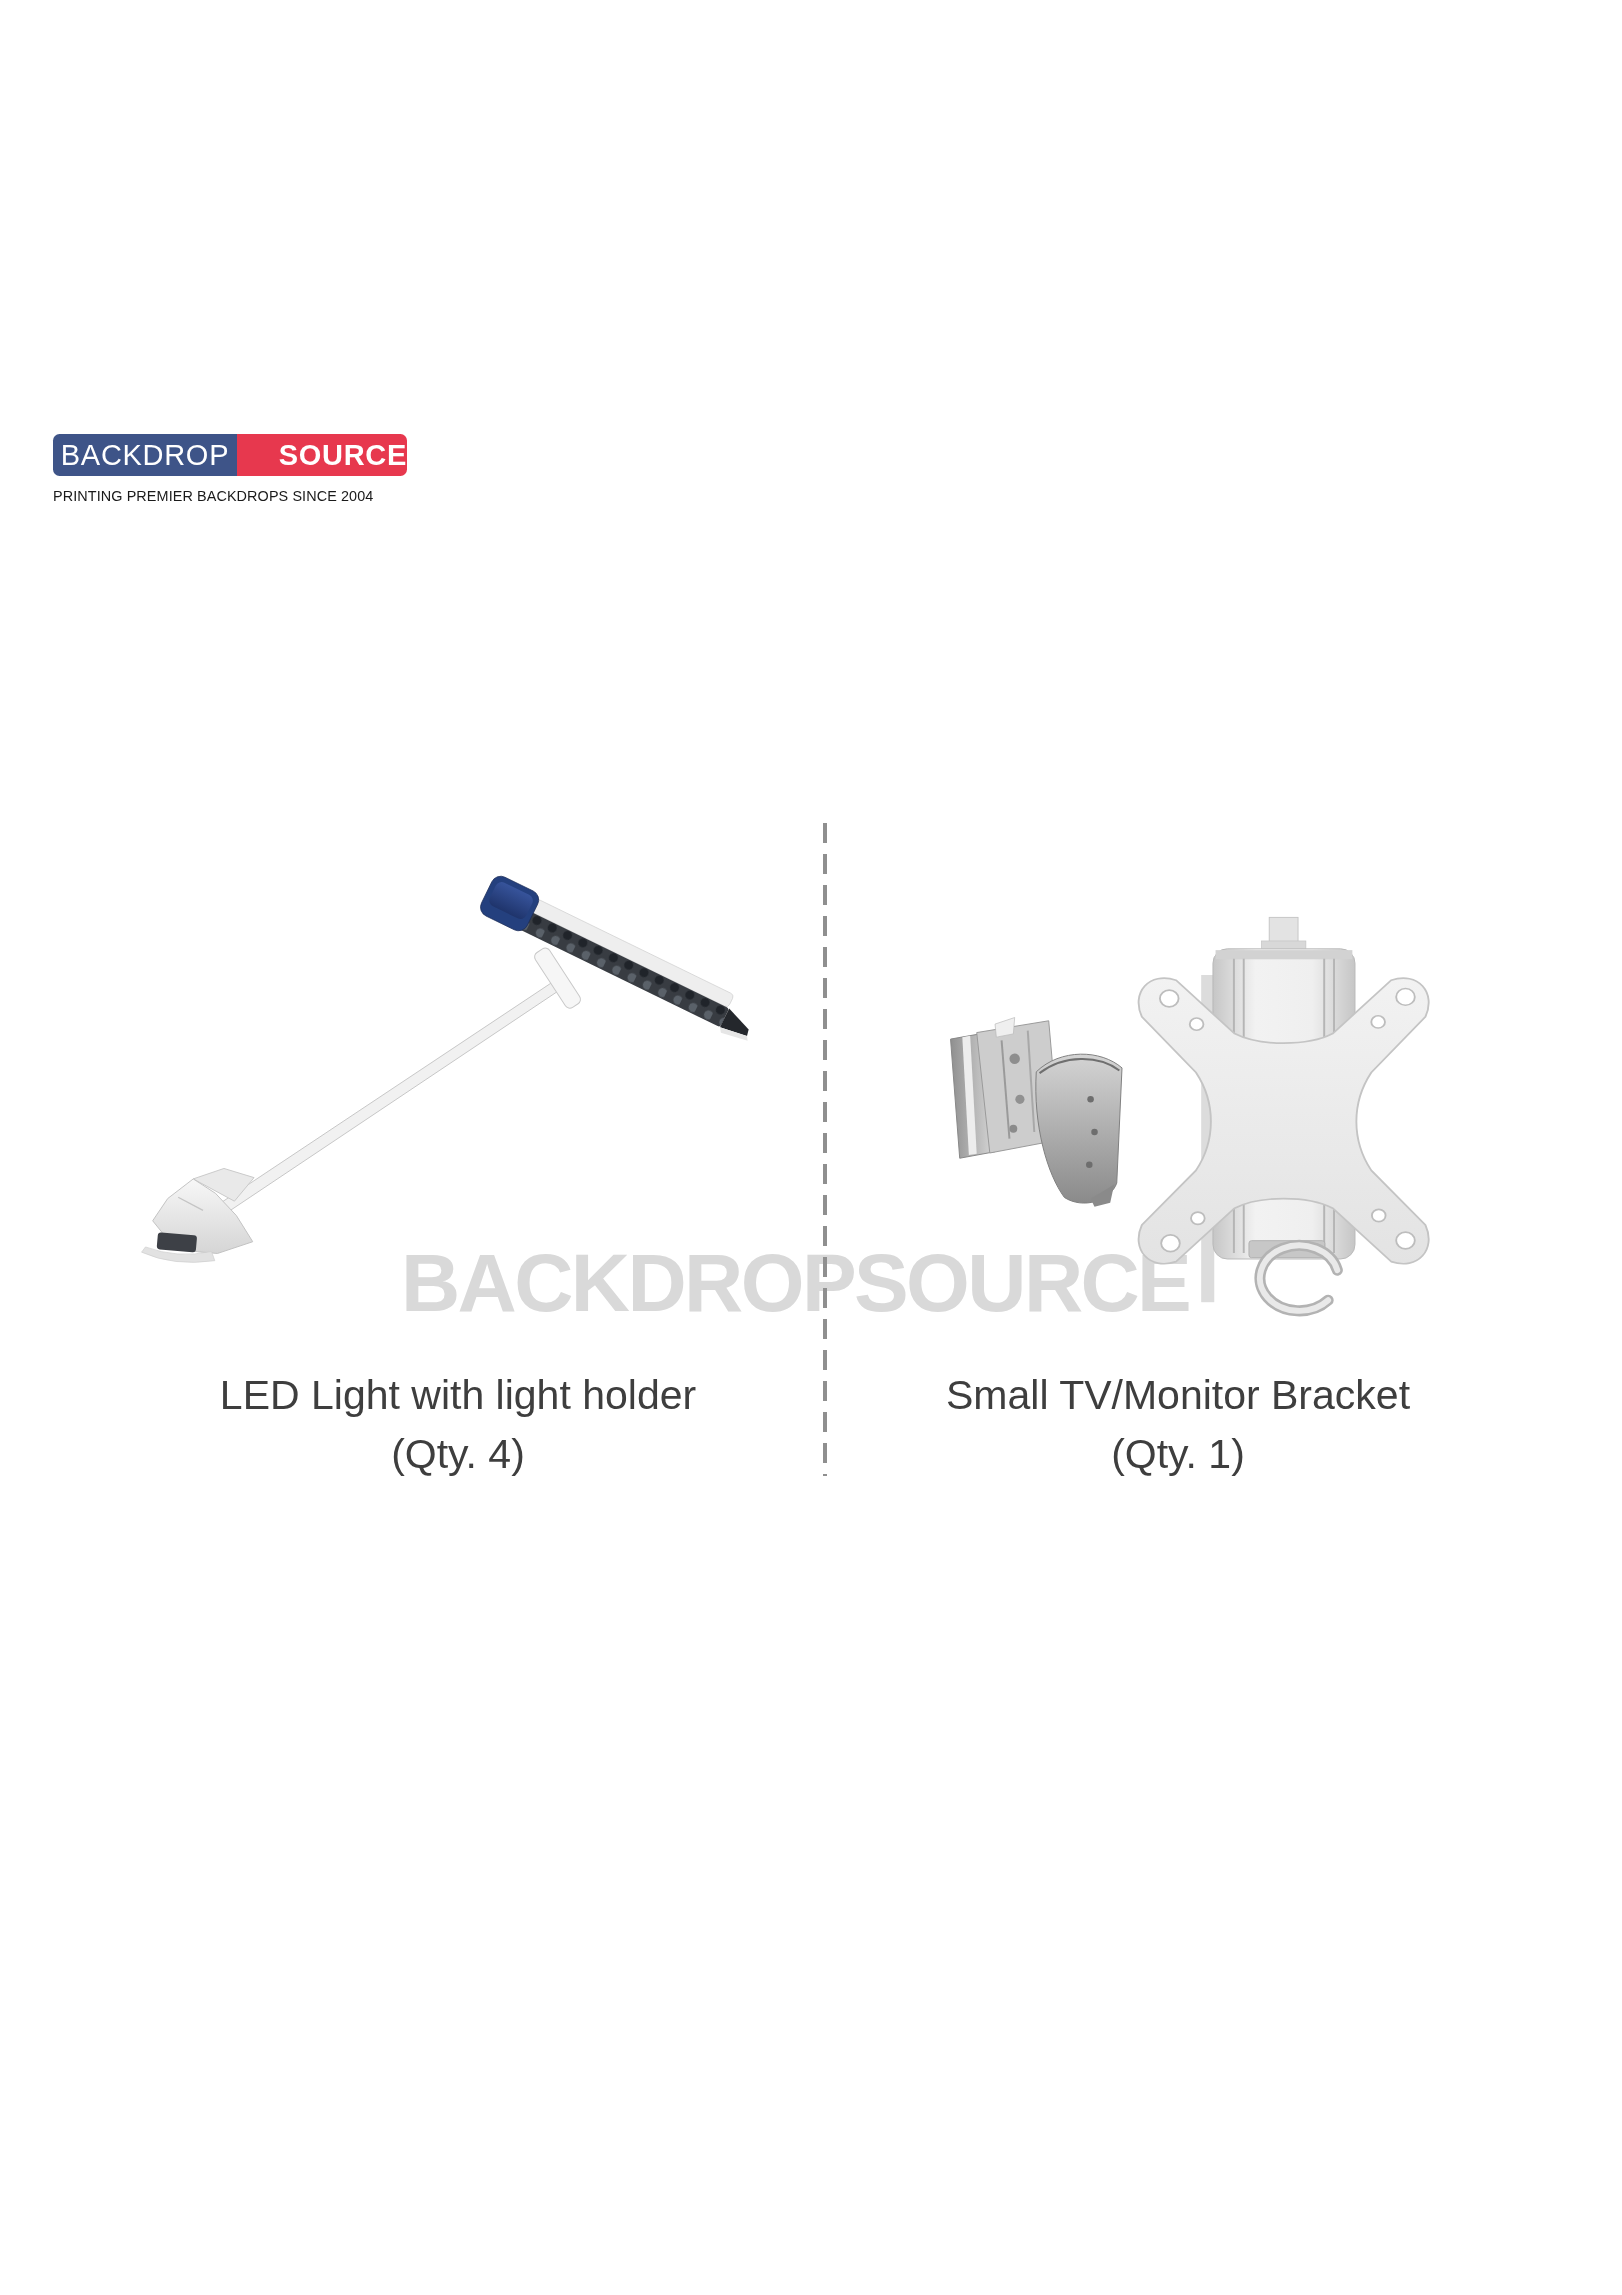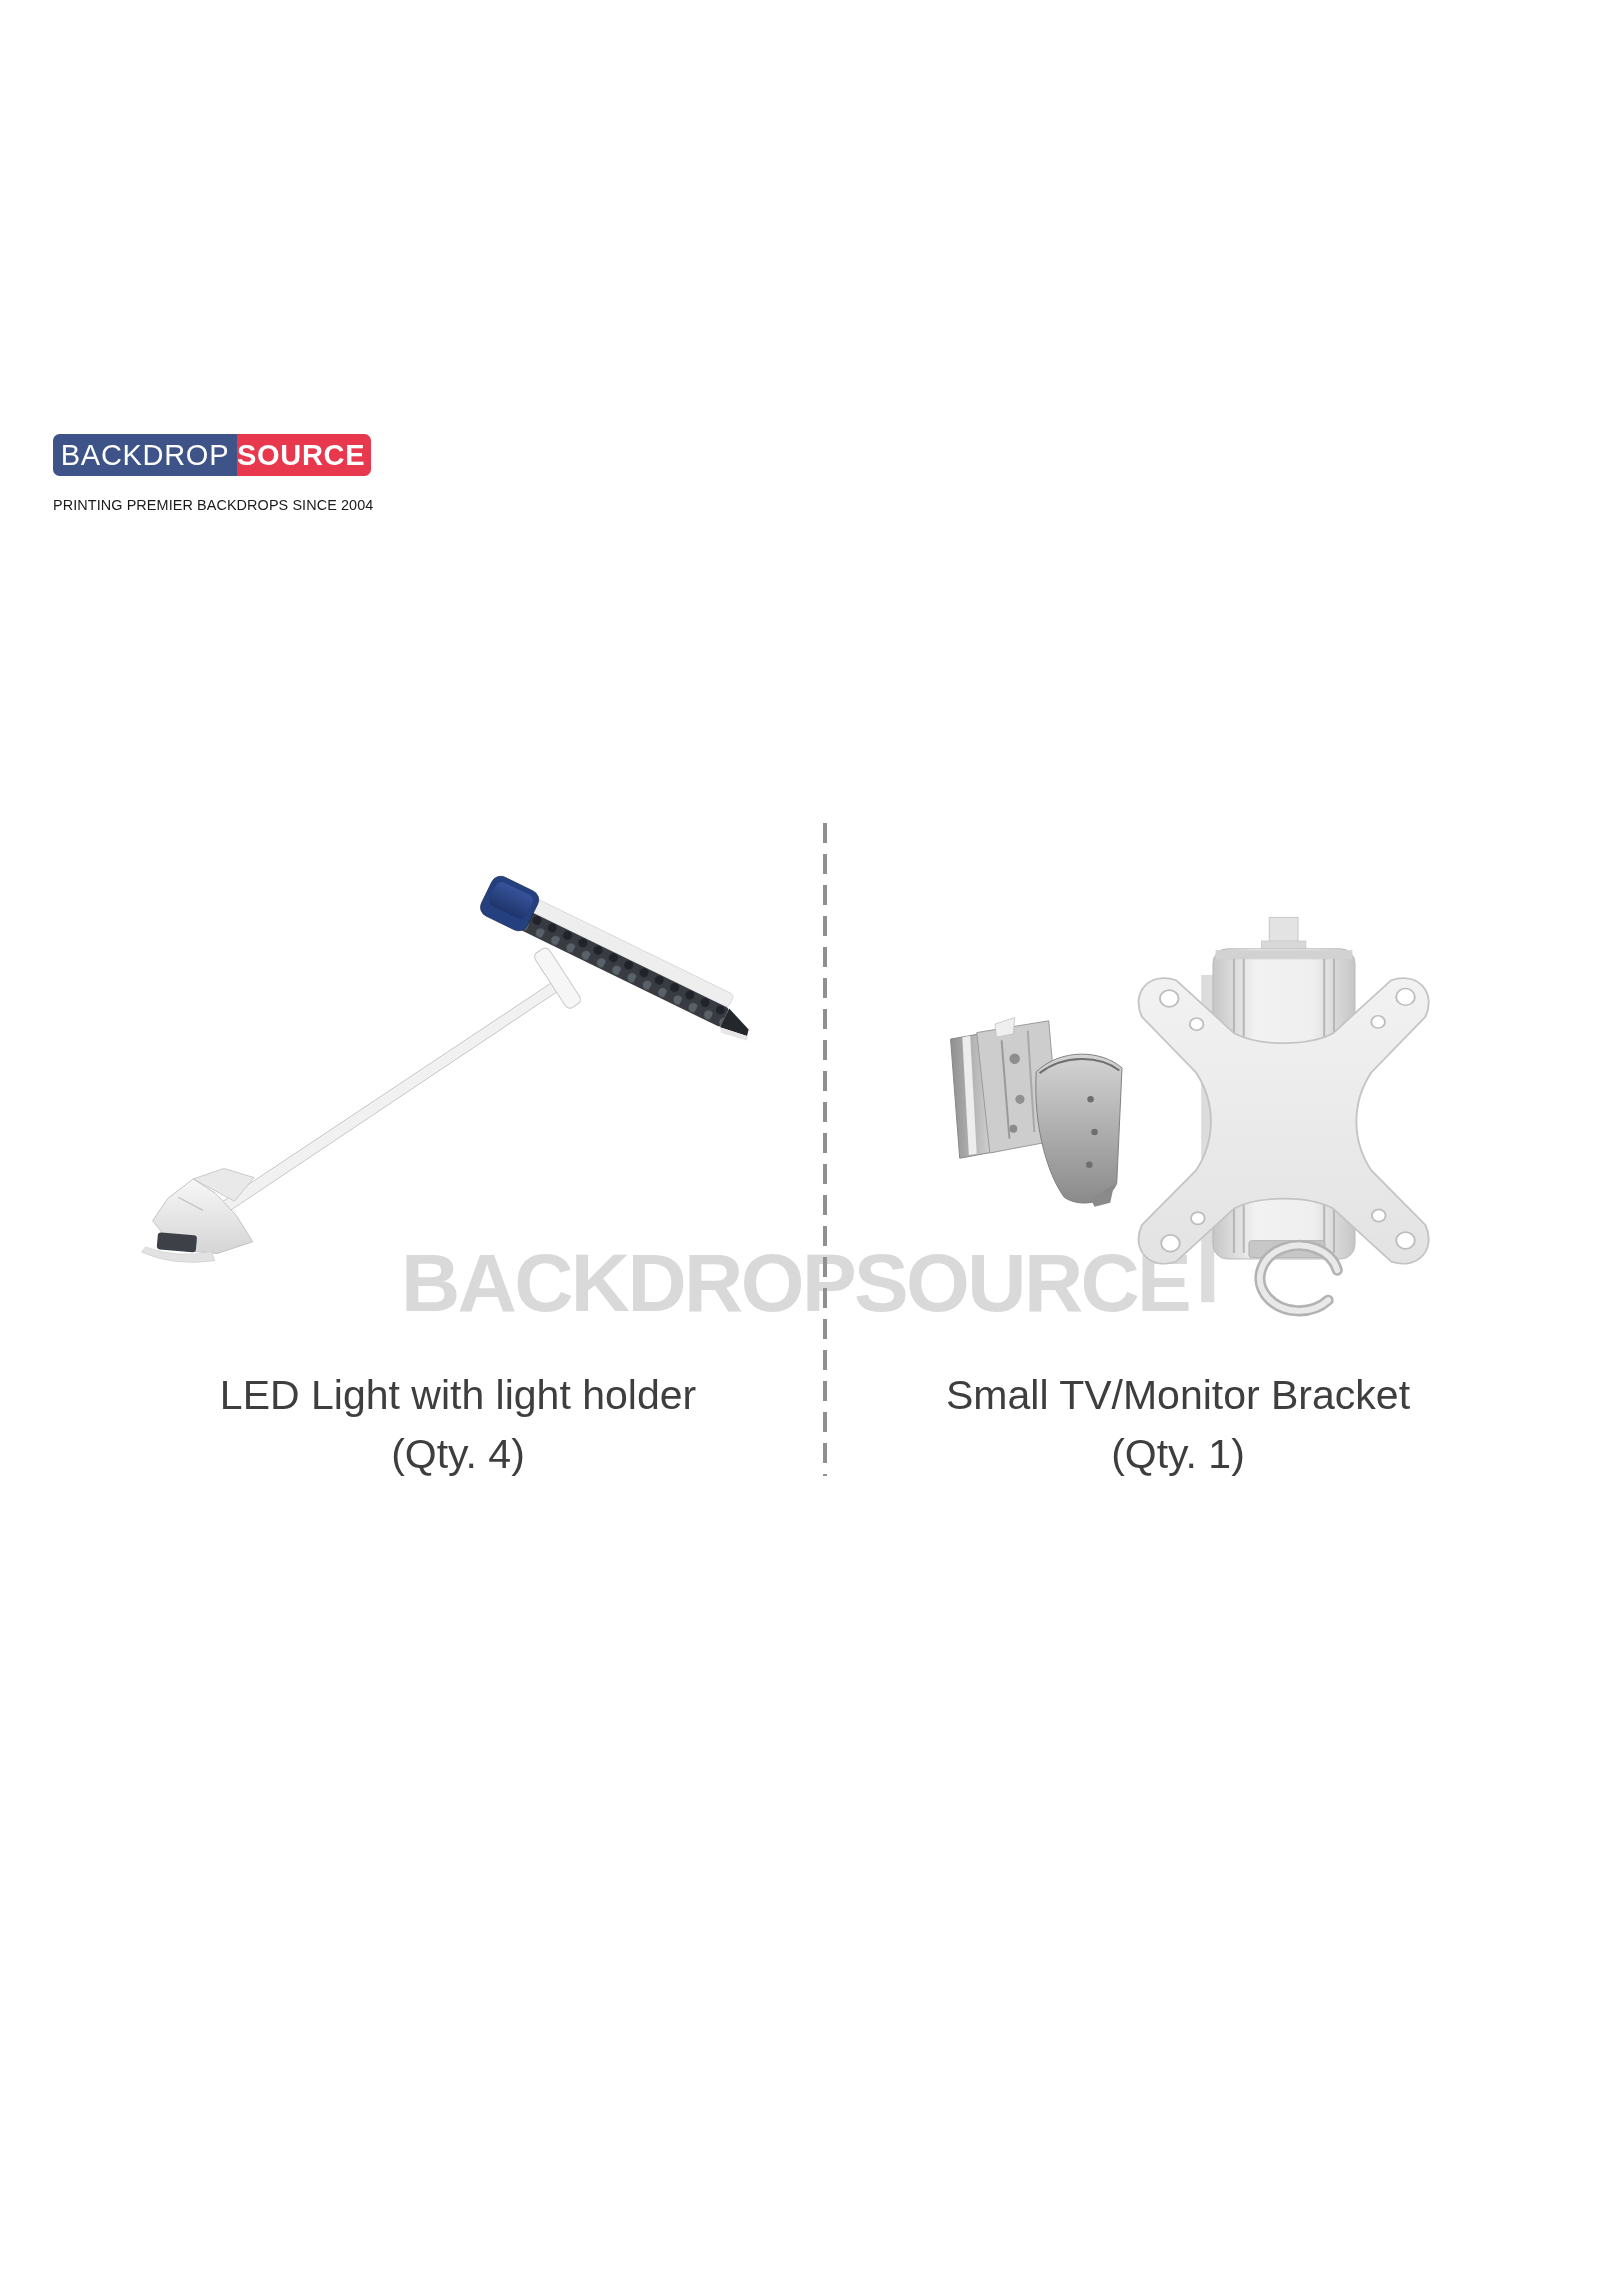--- a/index.html
+++ b/index.html
@@ -6,24 +6,24 @@
   html,body{margin:0;padding:0;background:#fff;}
   .page{position:relative;width:1623px;height:2295px;background:var(--page-bg,#ffffff);overflow:hidden;
         font-family:"Liberation Sans", sans-serif;}
 
   
   .logo{position:absolute;left:53px;top:434px;}
   .logo-bar{display:flex;height:42px;}
   .logo-left{background:var(--logo-blue,#3E5488);border-radius:6.5px 0 0 6.5px;width:184px;
              display:flex;align-items:center;justify-content:center;}
   .logo-right{background:var(--logo-red,#E7384E);border-radius:0 6.5px 6.5px 0;width:134px;
-              display:flex;align-items:center;justify-content:flex-start;}
+              display:flex;align-items:center;justify-content:flex-end;padding-left:36px;}
   .logo-left span{color:#fff;font-weight:400;font-size:29px;letter-spacing:0.7px;}
   .logo-right span{color:#fff;font-weight:600;font-size:29px;letter-spacing:0.7px;}
-  .logo-tagline{margin-top:21px;font-size:14.4px;letter-spacing:0.1px;color:var(--tagline-color,#1a1a1a);
+  .logo-tagline{margin-top:12px;font-size:14.4px;letter-spacing:0.1px;color:var(--tagline-color,#1a1a1a);
                 white-space:nowrap;font-weight:400;}
 
   
   .divider{position:absolute;left:823px;top:823px;width:3.9px;height:653px;z-index:3;
            background:repeating-linear-gradient(to bottom,var(--divider-gray,#8f8f8f) 0 19.6px,transparent 19.6px 31px);}
 
   
   .watermark{position:absolute;left:401px;top:1242px;z-index:1;
              font-size:82px;font-weight:700;letter-spacing:-2.6px;line-height:1;
              color:var(--watermark-gray,#dadada);white-space:nowrap;}

